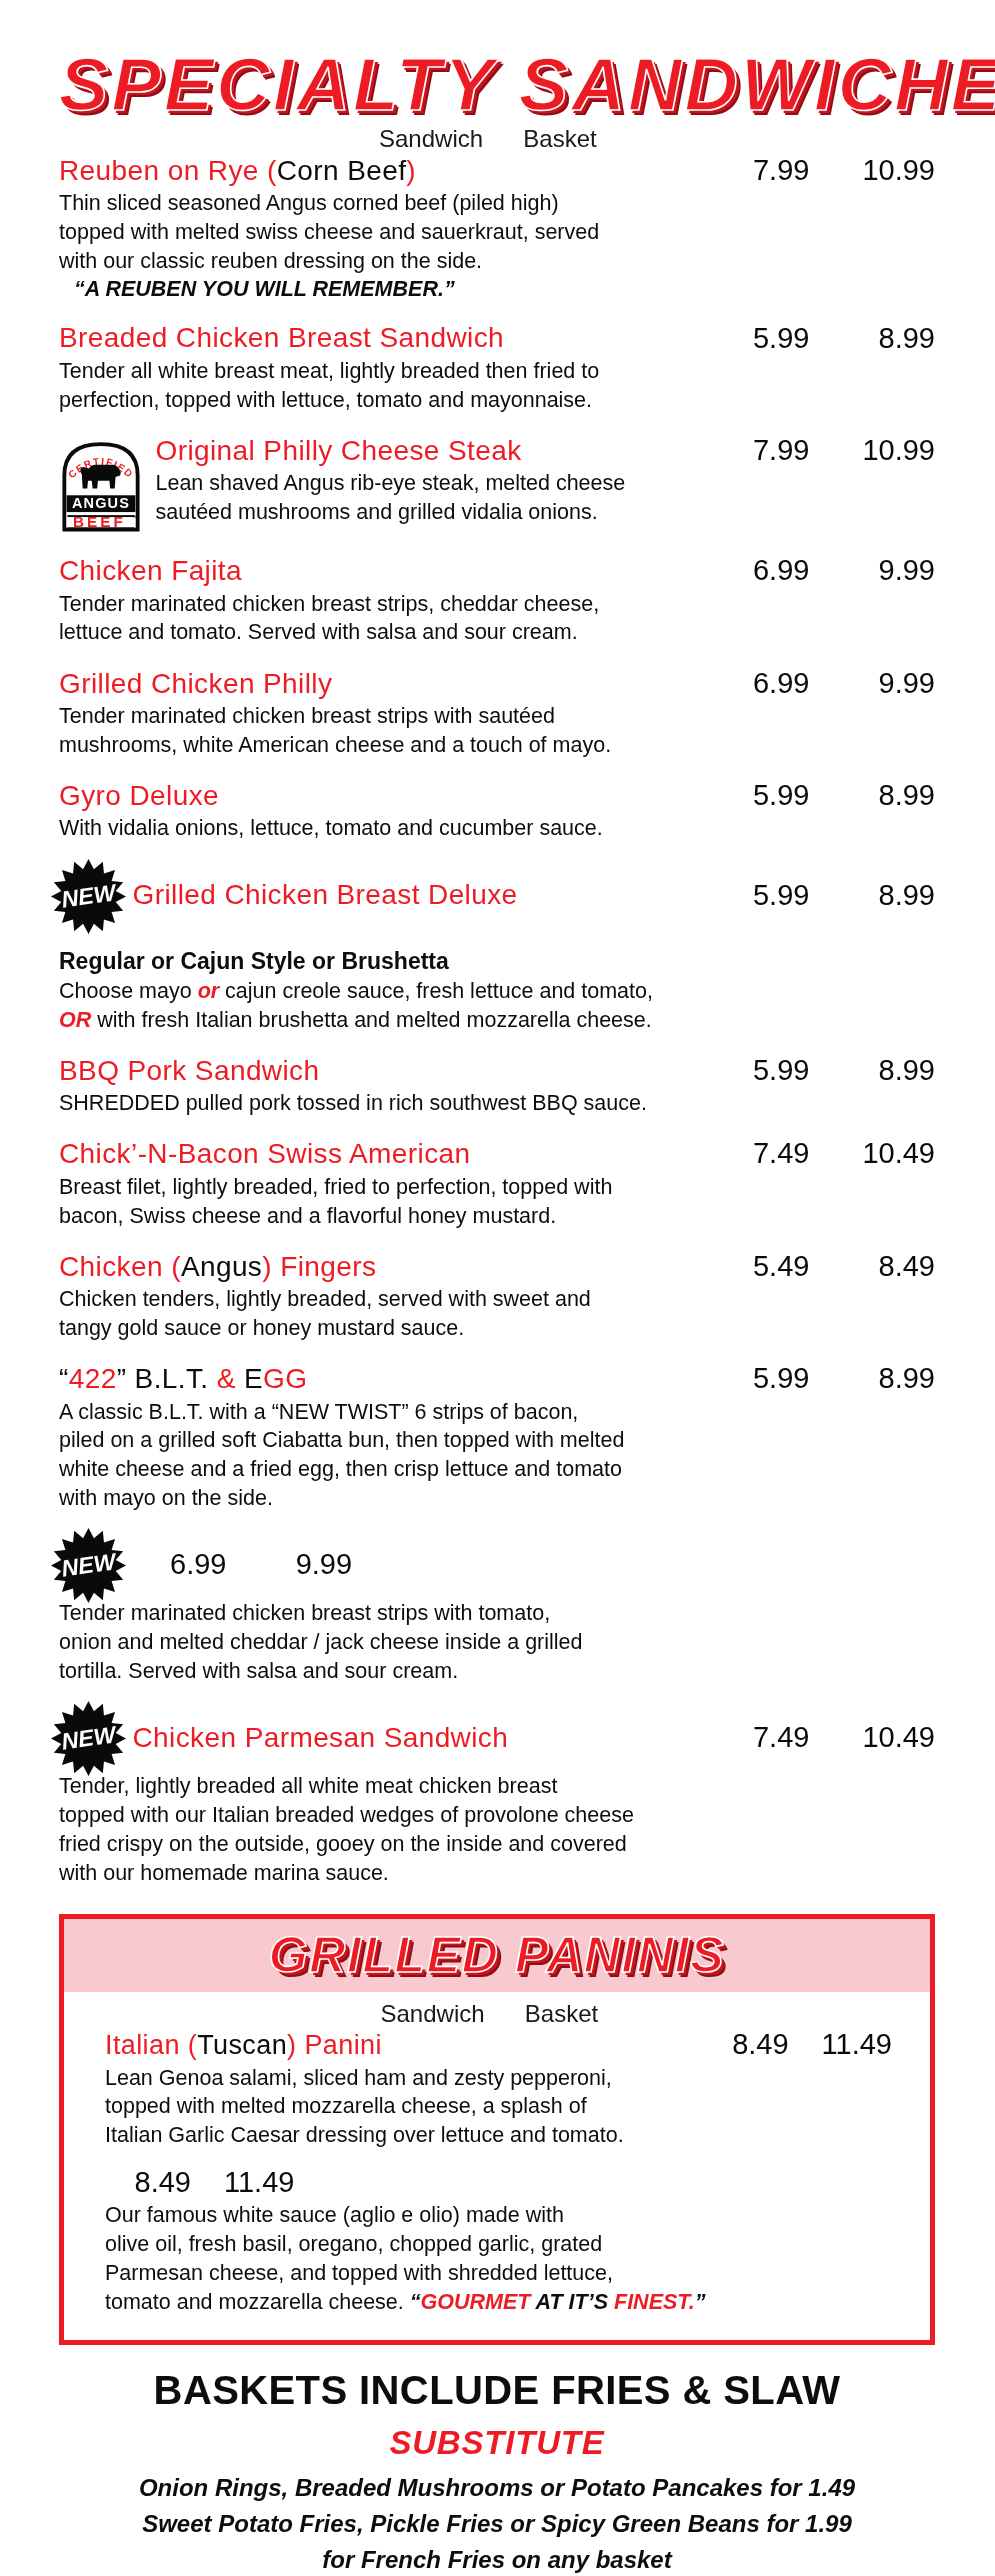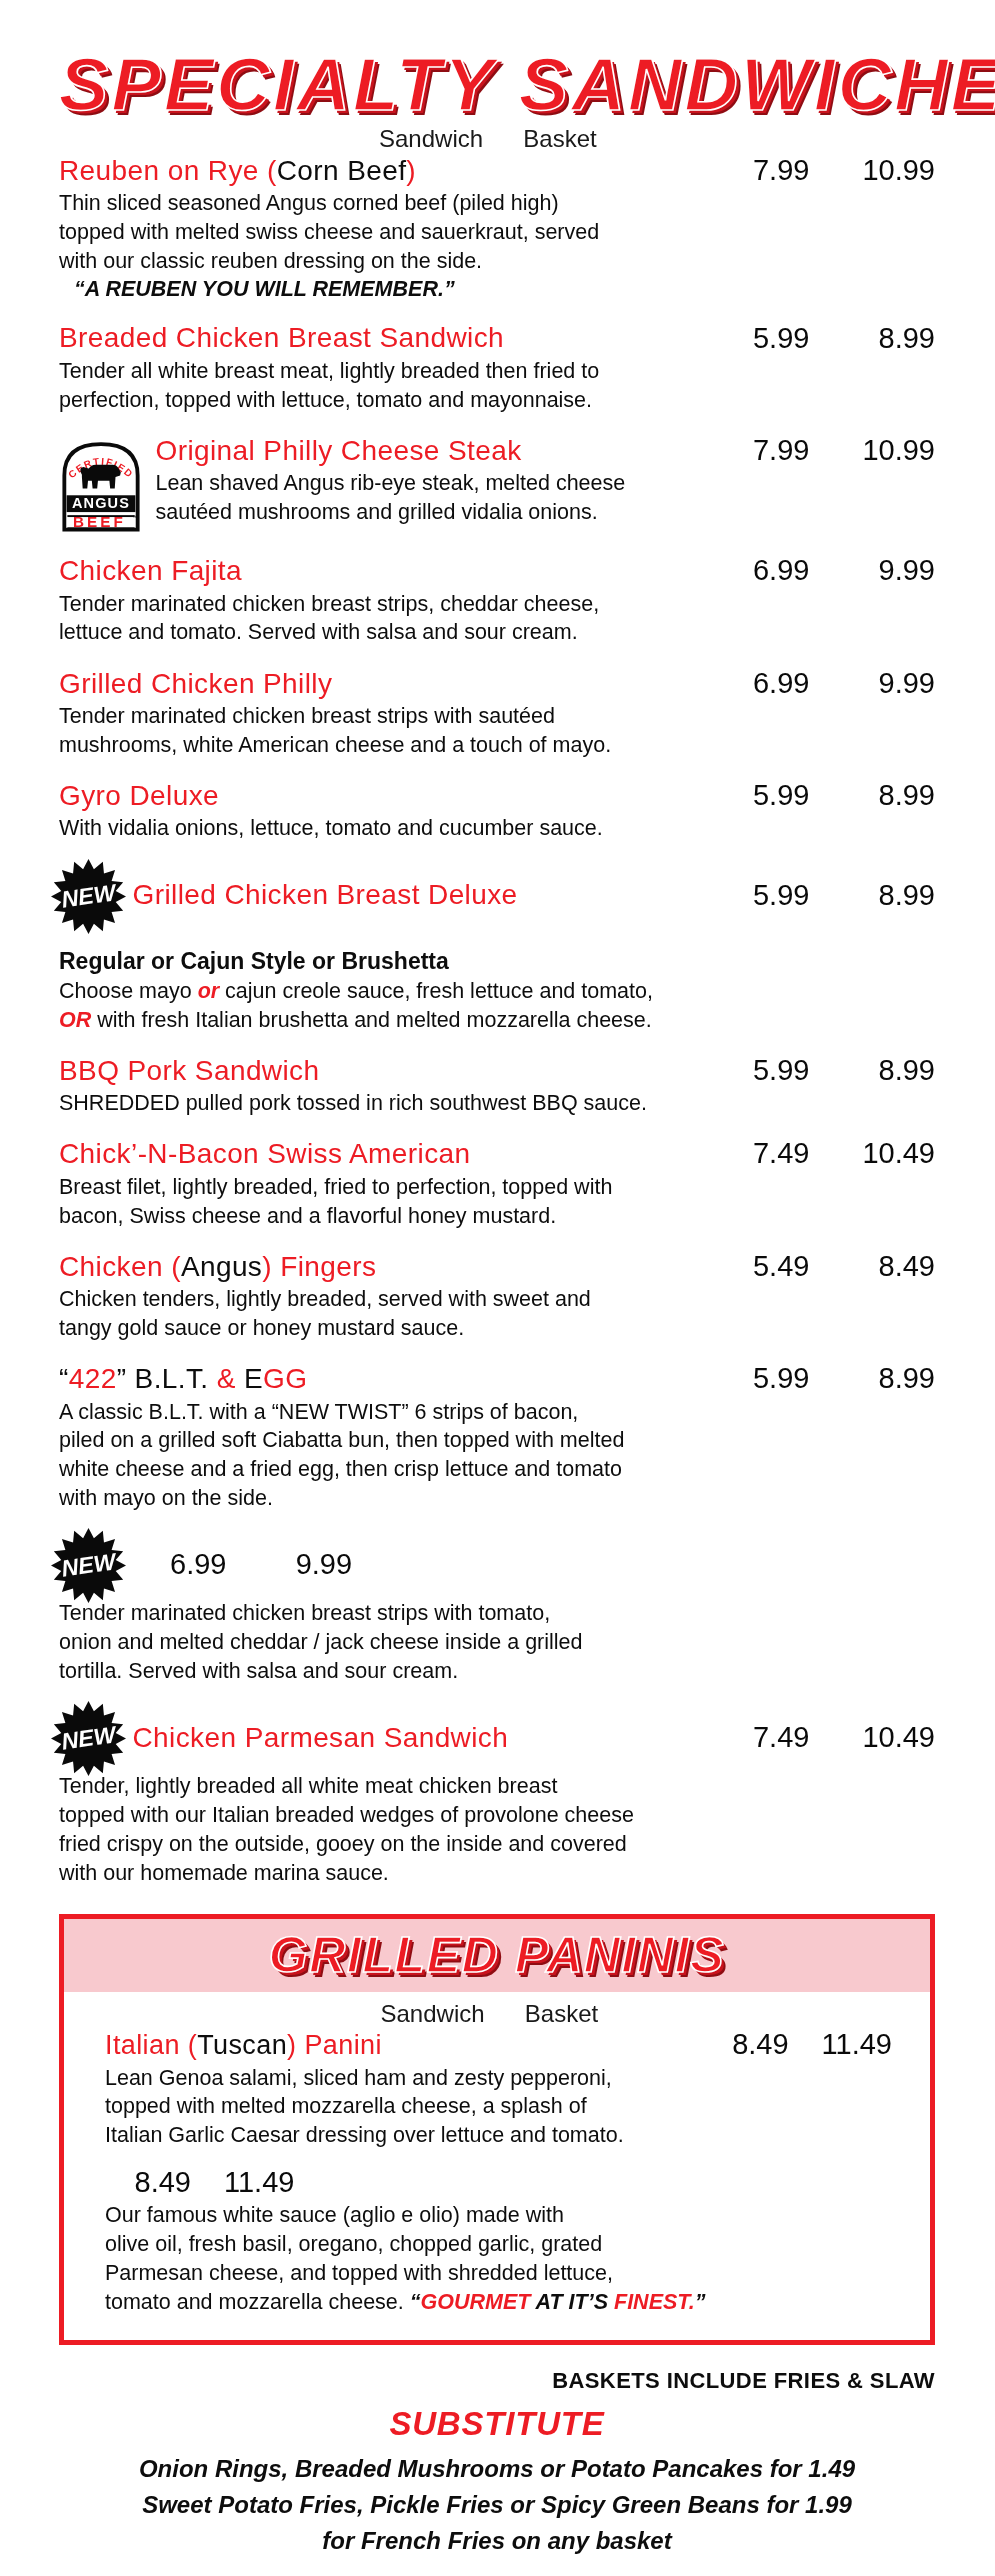--- a/index.html
+++ b/index.html
@@ -67,21 +67,21 @@
   .panini-title{ font-size:50px; letter-spacing:1.6px; margin:0; }
   .panini-body{ padding:4.7px 38px 20.3px 41px; }
   .panini-body .col-headers{ margin-top:3.1px; }
   .panini-body .item-title{ font-size:27px; }
   .panini-body .price.sandwich{ width:86px; }
   .panini-body .price.basket{ width:94px; margin-left:9.4px; }
   .panini-body .menu-item{ margin-bottom:17px; }
   .panini-body .menu-item:last-child{ margin-bottom:3.1px; }
 
   .baskets-note{
-    text-align:right; font-size:22px; font-weight:700; margin:14px 0 11px 0;
+    text-align:center; font-size:40px; font-weight:700; margin:14px 0 11px 0;
     letter-spacing:0.4px;
   }
   .substitute-title{
     text-align:center; font-size:33px; font-weight:700; font-style:italic;
     color:var(--red); margin:0 0 7.8px 0; letter-spacing:0.8px;
   }
   .substitute-lines{
     text-align:center; font-size:24px; font-weight:700; font-style:italic;
     line-height:1.5; white-space:pre-line;
   }

